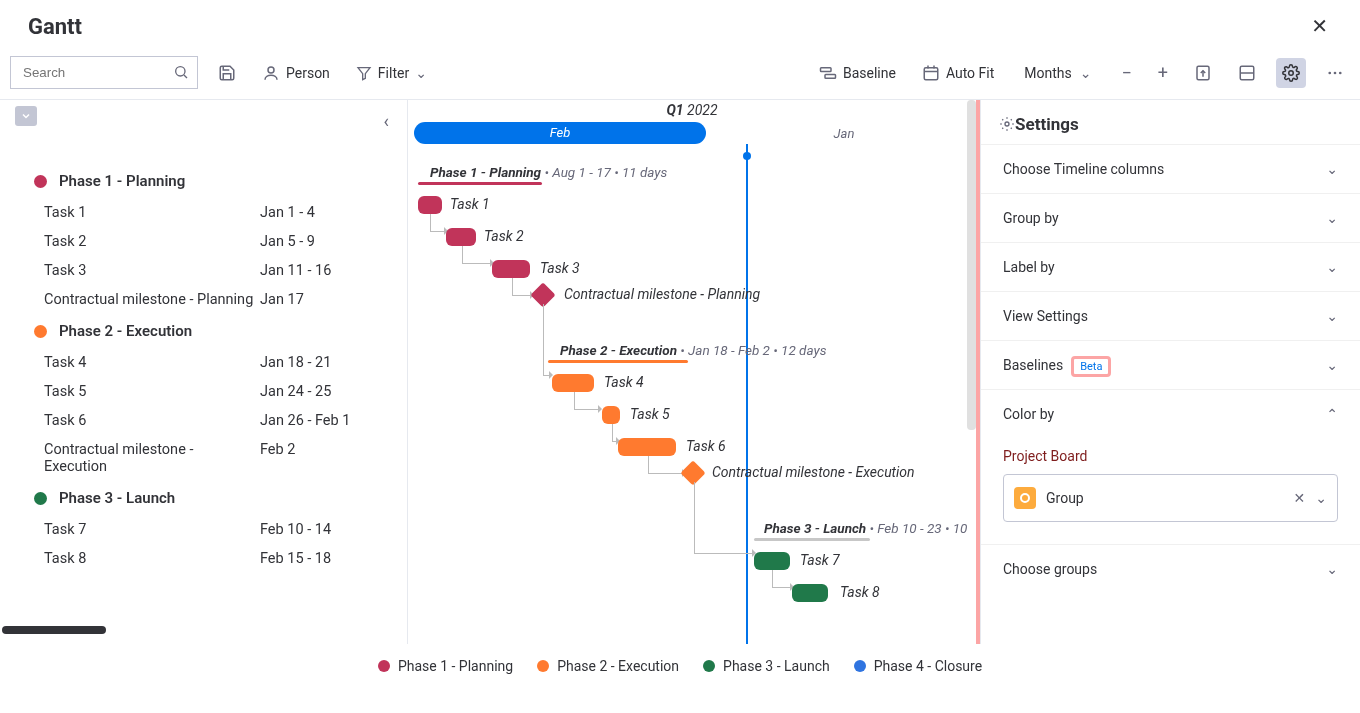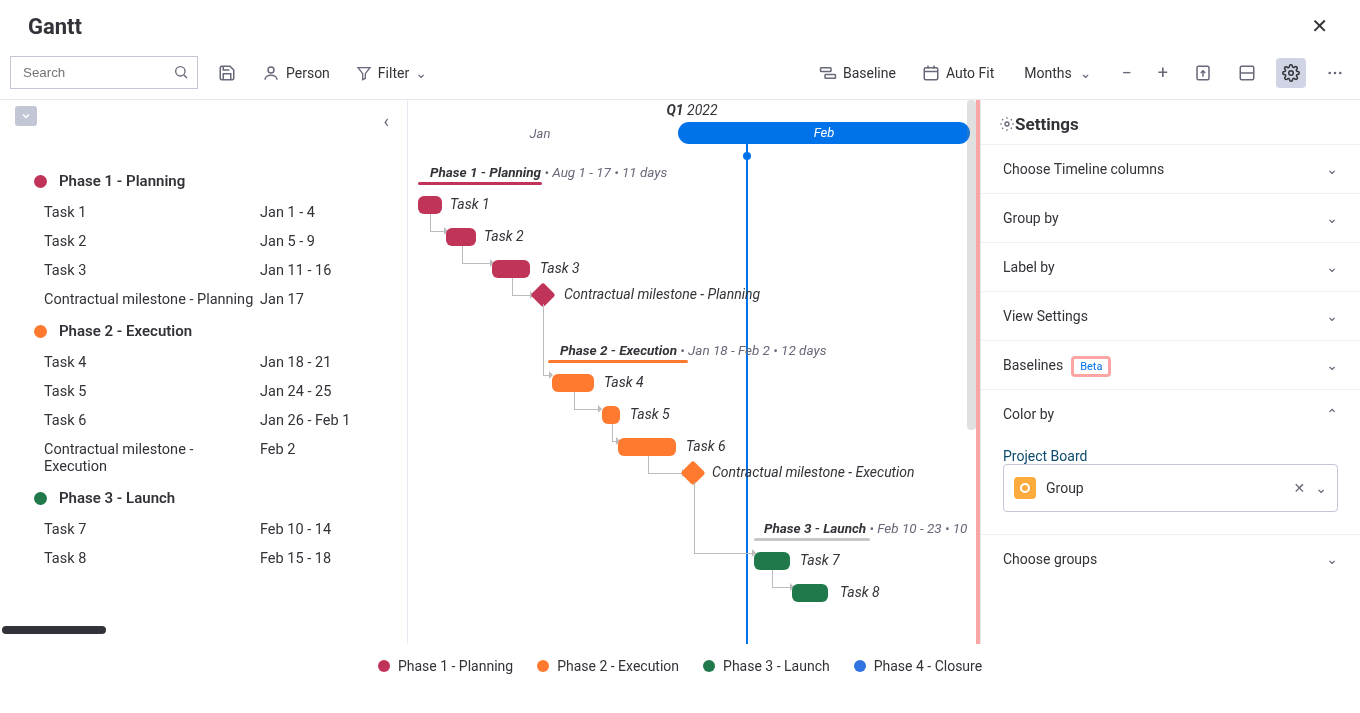--- a/index.html
+++ b/index.html
@@ -47,21 +47,21 @@
 .diamond { position:absolute; width:18px; height:18px; transform:rotate(45deg); border-radius:3px;}
 .dep { position:absolute; border-left:1.5px solid #bbb; border-bottom:1.5px solid #bbb;}
 .dep:after { content:''; position:absolute; right:-6px; bottom:-4px; border:4px solid transparent; border-left-color:#bbb;}
 .settings { width:380px; border-left:1px solid #e6e9ef; padding:0; overflow:auto;}
 .settings-title { display:flex; align-items:center; gap:0; padding:14px 18px 10px; font-size:17px; font-weight:700;}
 .settings-title .ic { color:#676879; display:inline-flex;}
 .set-row { display:flex; align-items:center; justify-content:space-between; padding:16px 22px 16px 22px; border-top:1px solid #f0f0f0; cursor:pointer;}
 .beta { font-size:11px; border:3px solid #fca5a5; color:#0073ea; border-radius:4px; padding:1px 6px; margin-left:8px;}
 .chev { color:#676879; }
 .colorby-body { padding:10px 22px 22px;}
-.pb-title { font-size:14px; color:#0c4a6e; margin-bottom:0;}
+.pb-title { font-size:14px; color:#7f1d1d; margin-bottom:10px;}
 .group-select { display:flex; align-items:center; border:1px solid #c3c6d4; border-radius:4px; padding:12px 10px; gap:10px;}
 .group-ic { width:22px; height:22px; background:#fdab3d; border-radius:4px; display:flex; align-items:center; justify-content:center;}
 .group-ic span{ width:10px;height:10px;border:2px solid #fff;border-radius:50%;}
 .group-select .gx { margin-left:auto; display:flex; gap:10px; color:#676879; align-items:center;}
 .legend { display:flex; align-items:center; justify-content:center; gap:24px; padding:14px 0; font-size:14px; color:#323338;}
 .legend .li { display:flex; align-items:center; gap:8px;}
 .legend .ld { width:12px; height:12px; border-radius:50%;}
 .hscroll { position:absolute; bottom:10px; left:2px; width:104px; height:8px; background:#323338; border-radius:4px;}
 svg { display:block; }
 </style>
@@ -225,22 +225,22 @@
           <span class="tn">Task 8</span>
           <span class="td">Feb 15 - 18</span>
         </div>
       </div>
     <div class="hscroll"></div>
   </div>
 
   <div class="timeline">
     <div class="tl-qtr"><b>Q1</b> <span>2022</span></div>
     <div class="tl-months">
+      <div class="tl-mon feb">Feb</div>
       <div class="tl-mon jan">Jan</div>
-      <div class="tl-mon feb">Feb</div>
     </div>
     <div class="today-line"></div>
     <div class="today-dot"></div>
     <div class="right-scroll"></div>
 
     <div class="gantt-body">
 
       <div class="phase-lbl" style="left:22px; top:18px;"><b>Phase 1 - Planning</b> • <span>Aug 1 - 17 • 11 days</span></div>
       <div class="phase-line" style="left:10px; top:36px; width:124px; background:#c1345a;"></div>
       <div class="gbar" style="left:10px; top:50px; width:24px; background:#c1345a;"></div>

